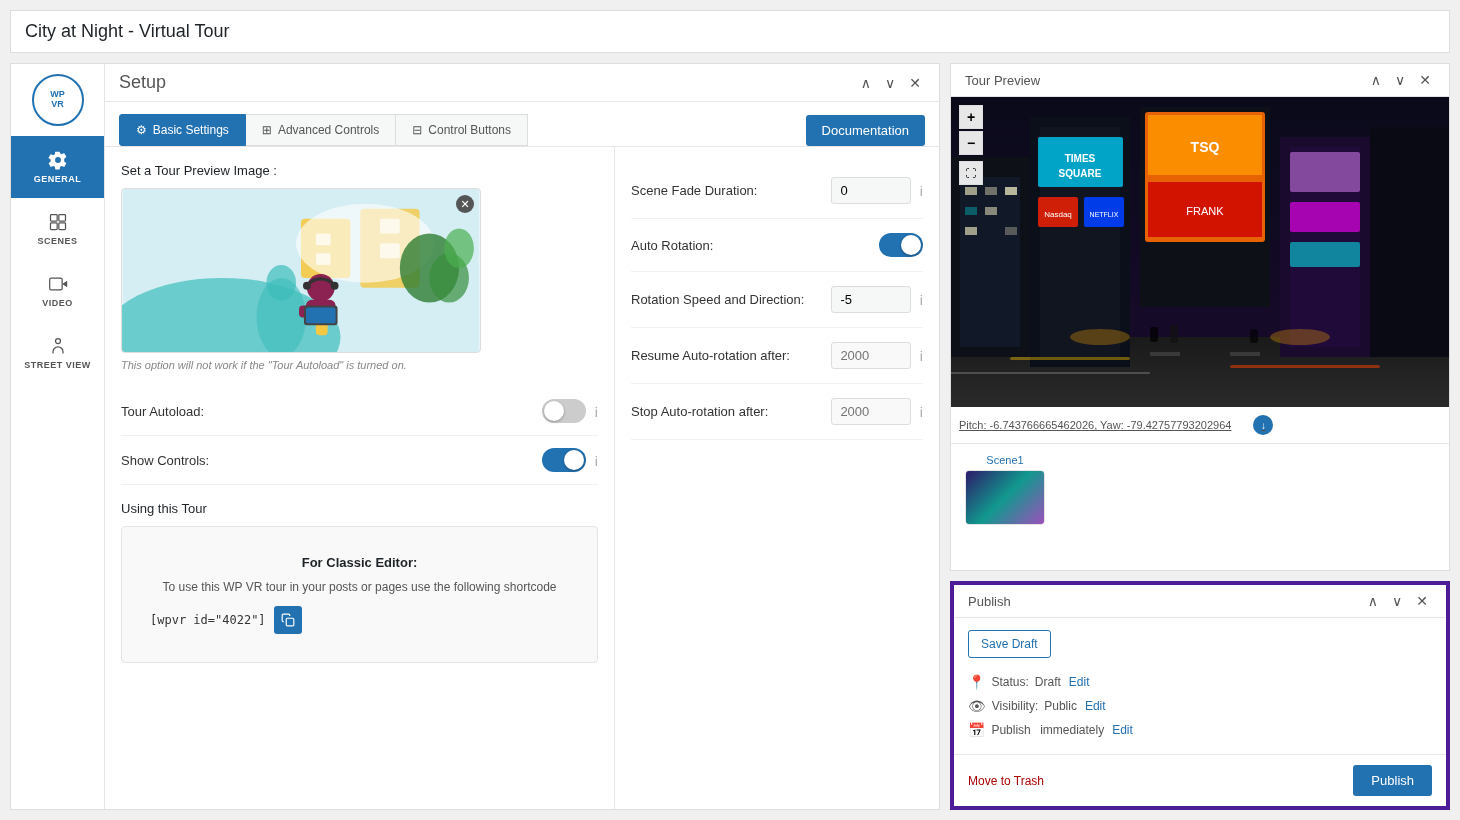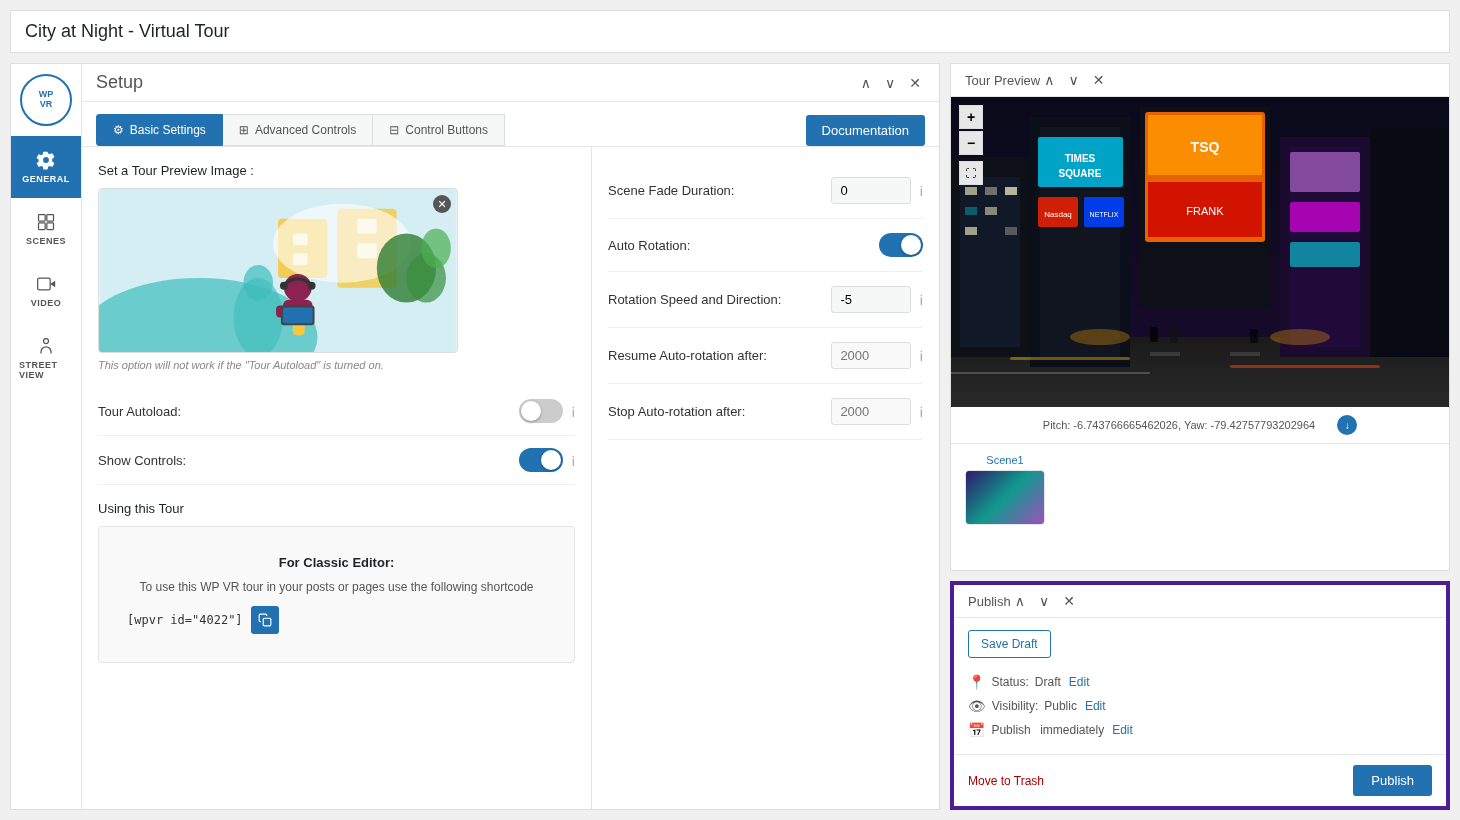--- a/index.html
+++ b/index.html
@@ -8,21 +8,21 @@
     .page-wrapper { width: 1460px; height: 820px; background: #f0f0f1; padding: 10px; display: flex; flex-direction: column; }
 
     .page-title-bar { background: #fff; border: 1px solid #ddd; padding: 10px 14px; margin-bottom: 10px; font-size: 18px; font-weight: 400; color: #1d2327; }
 
     .main-area { display: flex; gap: 10px; flex: 1; overflow: hidden; }
 
     
     .left-panel { display: flex; gap: 0; flex: 1; background: #fff; border: 1px solid #ddd; }
 
     
-    .sidebar { width: 71px; background: #fff; border-right: 1px solid #e5e5e5; display: flex; flex-direction: column; align-items: center; padding-top: 10px; gap: 0; }
+    .sidebar { width: 94px; background: #fff; border-right: 1px solid #e5e5e5; display: flex; flex-direction: column; align-items: center; padding-top: 10px; gap: 0; }
 
     .sidebar-logo { margin-bottom: 10px; display: flex; justify-content: center; align-items: center; }
     .logo-circle { width: 52px; height: 52px; border-radius: 50%; border: 2px solid #2271b1; display: flex; align-items: center; justify-content: center; overflow: hidden; background: #fff; }
 
     .sidebar-item { width: 100%; padding: 14px 8px; display: flex; flex-direction: column; align-items: center; gap: 4px; cursor: pointer; color: #555; font-size: 10px; text-transform: uppercase; letter-spacing: 0.5px; border: none; background: none; }
     .sidebar-item.active { background: #2271b1; color: #fff; }
     .sidebar-item svg { width: 20px; height: 20px; }
     .sidebar-item-label { font-size: 9px; font-weight: 600; letter-spacing: 0.5px; }
 
     
@@ -89,31 +89,31 @@
     .right-field-controls { display: flex; align-items: center; gap: 8px; }
 
     .number-input { width: 80px; padding: 5px 8px; border: 1px solid #ddd; border-radius: 3px; font-size: 13px; text-align: left; background: #f6f7f7; }
     .number-input.disabled { color: #aaa; background: #f9f9f9; }
 
     
     .right-panel { width: 500px; display: flex; flex-direction: column; gap: 10px; }
 
     
     .tour-preview-panel { background: #fff; border: 1px solid #ddd; flex: 1; display: flex; flex-direction: column; }
-    .panel-header { display: flex; align-items: center; justify-content: flex-start; padding: 8px 14px; border-bottom: 1px solid #e5e5e5; background: #fff; }
+    .panel-header { display: flex; align-items: center; justify-content: space-between; padding: 8px 14px; border-bottom: 1px solid #e5e5e5; background: #fff; }
     .panel-title { font-size: 13px; font-weight: 500; color: #555; }
     .panel-controls { display: flex; gap: 6px; }
 
     .preview-image-area { position: relative; height: 310px; overflow: hidden; background: #1a1a2e; }
 
     .preview-zoom-controls { position: absolute; top: 8px; left: 8px; display: flex; flex-direction: column; gap: 2px; }
     .zoom-btn { width: 24px; height: 24px; background: rgba(255,255,255,0.9); border: 1px solid #ddd; cursor: pointer; display: flex; align-items: center; justify-content: center; font-size: 14px; font-weight: 600; }
     .zoom-fit-btn { width: 24px; height: 24px; background: rgba(255,255,255,0.9); border: 1px solid #ddd; cursor: pointer; display: flex; align-items: center; justify-content: center; font-size: 10px; margin-top: 4px; }
 
-    .preview-coords { text-align: center; padding: 8px; font-size: 11px; color: #555; border-bottom: 1px solid #e5e5e5; display: flex; align-items: center; justify-content: center; gap: 22px; }
+    .preview-coords { text-align: center; padding: 8px; font-size: 11px; color: #555; border-bottom: 1px solid #e5e5e5; display: flex; align-items: center; gap: 22px; text-decoration: underline; }
     .download-icon { width: 20px; height: 20px; background: #2271b1; border-radius: 50%; display: flex; align-items: center; justify-content: center; color: #fff; font-size: 10px; cursor: pointer; }
 
     .scene-thumbnails { padding: 10px 14px; display: flex; gap: 10px; flex-wrap: wrap; }
     .scene-thumb-item { display: flex; flex-direction: column; align-items: center; gap: 4px; cursor: pointer; }
     .scene-thumb-label { font-size: 11px; color: #2271b1; }
     .scene-thumb-img { width: 80px; height: 55px; border-radius: 4px; overflow: hidden; background: #333; border: 1px solid #e5e5e5; }
     .scene-thumb-bg { width: 100%; height: 100%; background: linear-gradient(135deg, #2d1b69 0%, #11998e 50%, #9d50bb 100%); }
 
     
     .publish-panel { background: #fff; border: 4px solid #4c1d95; }

